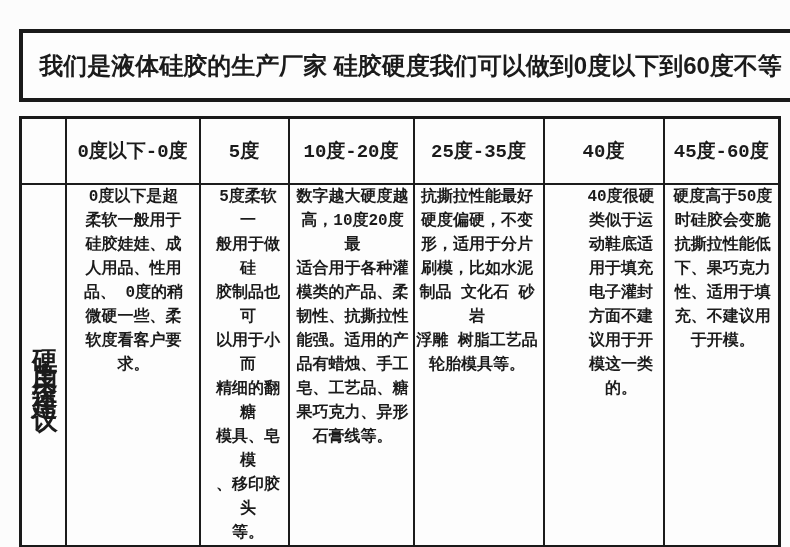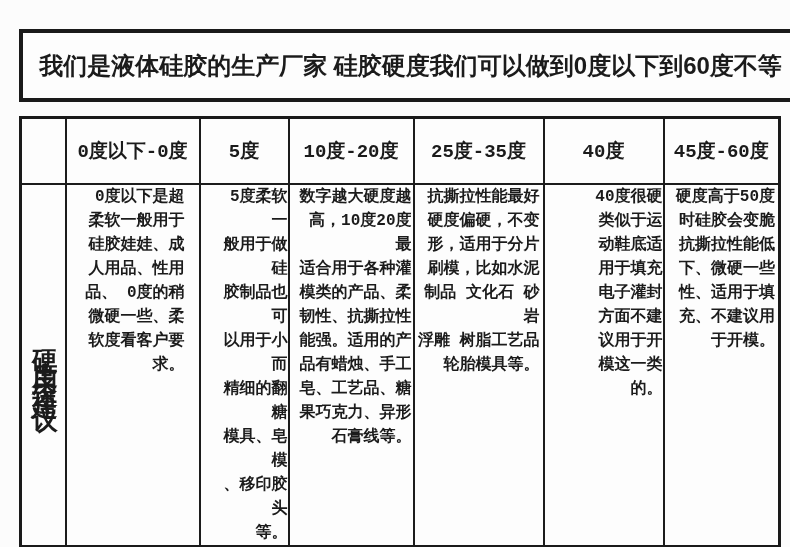--- a/index.html
+++ b/index.html
@@ -74,21 +74,21 @@
     font-weight: bold;
     letter-spacing: 11px;
     line-height: 1;
   }
   td.body-cell {
     vertical-align: top;
     font-size: 16px;
     font-weight: bold;
     line-height: 24px;
     white-space: pre-line;
-    text-align: right;
+    text-align: center;
     padding: 46px 5px 0 6px;
   }
   td.body-cell.c1 { padding-left: 16px; padding-right: 14px; }
   td.body-cell.c2 { padding-left: 8px; }
   td.body-cell.c3 { padding-left: 4px; padding-right: 1px; }
   td.body-cell.c4 { padding-right: 3px; }
   td.body-cell.c5 { padding-left: 35px; }
   td.body-cell.c6 { padding-left: 6px; padding-right: 3px; }
 </style>
 </head>
@@ -160,19 +160,19 @@
 动鞋底适
 用于填充
 电子灌封
 方面不建
 议用于开
 模这一类
 的。</td>
     <td class="body-cell c6">硬度高于50度
 时硅胶会变脆
 抗撕拉性能低
-下、微硬一些
+下、果巧克力
 性、适用于填
 充、不建议用
 于开模。</td>
   </tr>
 </tbody>
   </table>
 
 </body></html>

